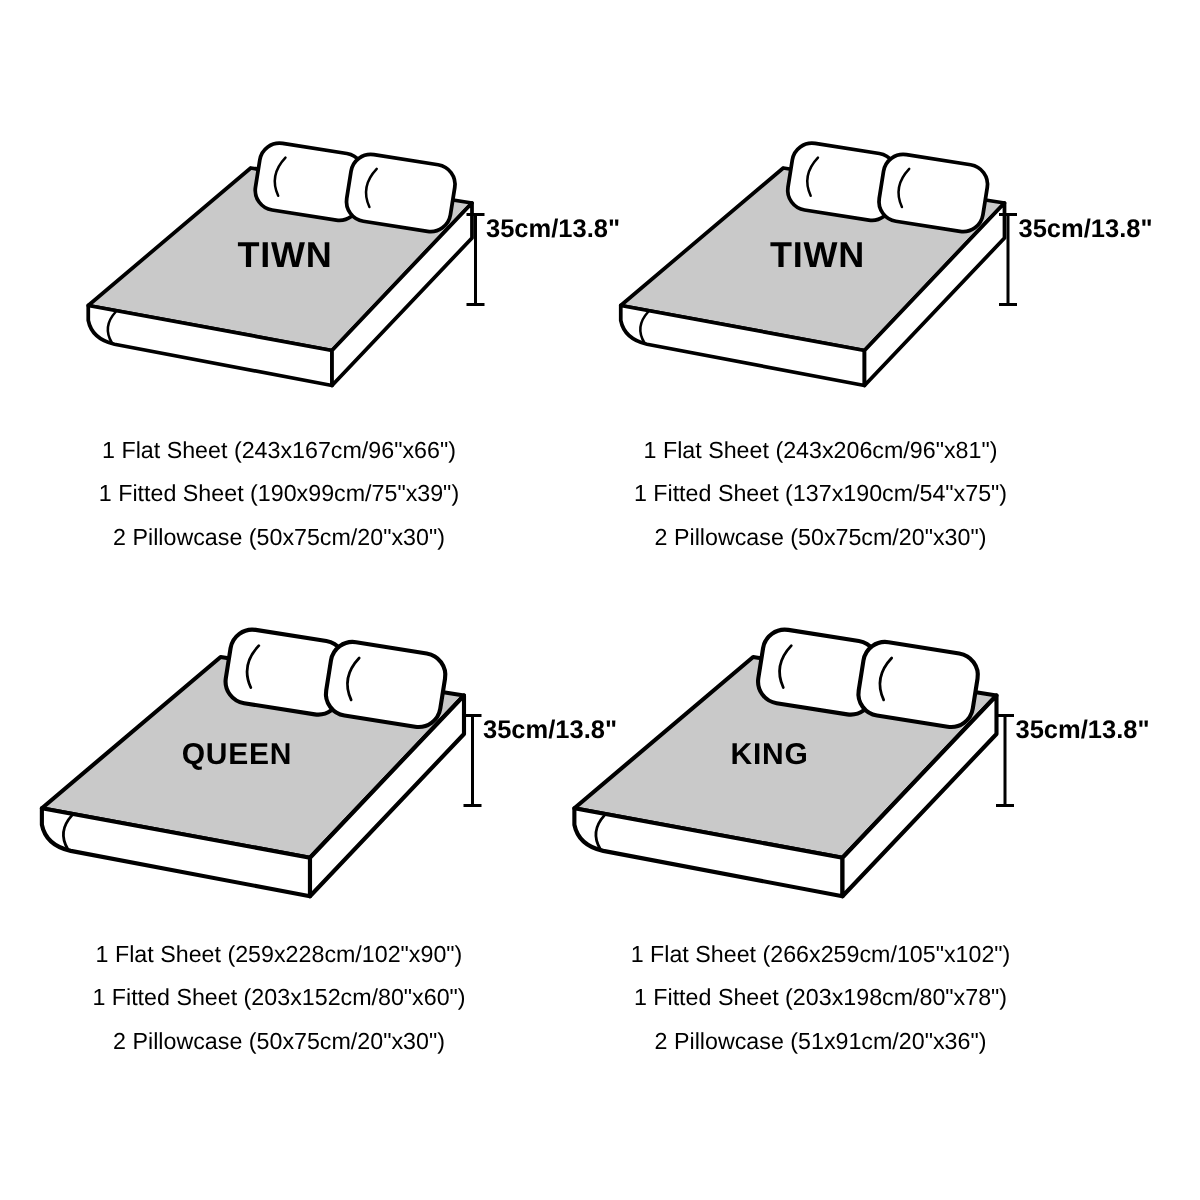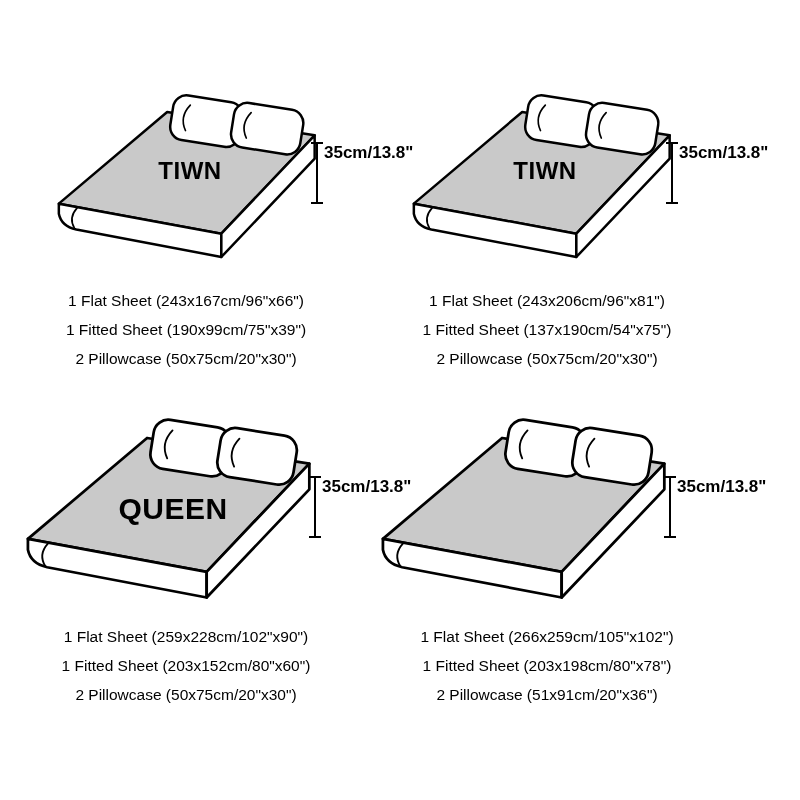--- a/index.html
+++ b/index.html
@@ -17,21 +17,21 @@
   .row-bottom .bed-area{height:190px;margin-top:16px;}
   .bed-svg{position:absolute;top:0;}
   .row-top .bed-svg{left:38px;width:300px;}
   .row-bottom .bed-svg{left:5px;width:330px;}
   .bed-lines{stroke:var(--bed-outline,#000000);stroke-width:3;stroke-linejoin:round;stroke-linecap:round;}
   .bed-top{fill:var(--bed-top,#c9c9c9);}
   .bed-face,.pillow{fill:var(--pillow,#ffffff);}
   .crease{fill:none;stroke-width:2;}
   .size-label{position:absolute;font-weight:bold;letter-spacing:.5px;text-align:center;width:200px;}
   .row-top .size-label{left:90px;top:65px;font-size:24px;}
-  .row-bottom .size-label{left:73px;top:76px;font-size:30px;}
+  .row-bottom .size-label{left:58px;top:76px;font-size:20px;}
   .marker{position:absolute;display:flex;align-items:flex-start;}
   .row-top .marker{left:316px;top:50px;}
   .row-bottom .marker{left:314px;top:60px;}
   .marker-line{position:relative;width:2px;height:62px;background:#000;margin-right:6px;flex:none;}
   .marker-line::before,.marker-line::after{content:"";position:absolute;left:-5px;width:12px;height:2px;background:#000;}
   .marker-line::before{top:0;}
   .marker-line::after{bottom:0;}
   .height-text{font-weight:bold;font-size:17px;white-space:nowrap;margin-top:1px;}
   .specs{text-align:center;font-size:15.5px;line-height:29px;}
   .row-top .specs{margin-top:22px;}
@@ -118,20 +118,21 @@
       </div>
     </div>
   </section>
 
   <section class="panel row-bottom col-right">
     <div class="panel-inner">
       <div class="bed-area">
         <svg class="bed-svg" viewBox="0 0 360 206">
             <use href="#bed-shape"></use>
           </svg>
+        <div class="size-label">KING</div>
         <div class="marker">
           <span class="marker-line"></span>
           <span class="height-text">35cm/13.8"</span>
         </div>
       </div>
       <div class="specs">
         <div class="spec-line">1 Flat Sheet (266x259cm/105"x102")</div>
         <div class="spec-line">1 Fitted Sheet (203x198cm/80"x78")</div>
         <div class="spec-line">2 Pillowcase (51x91cm/20"x36")</div>
       </div>

